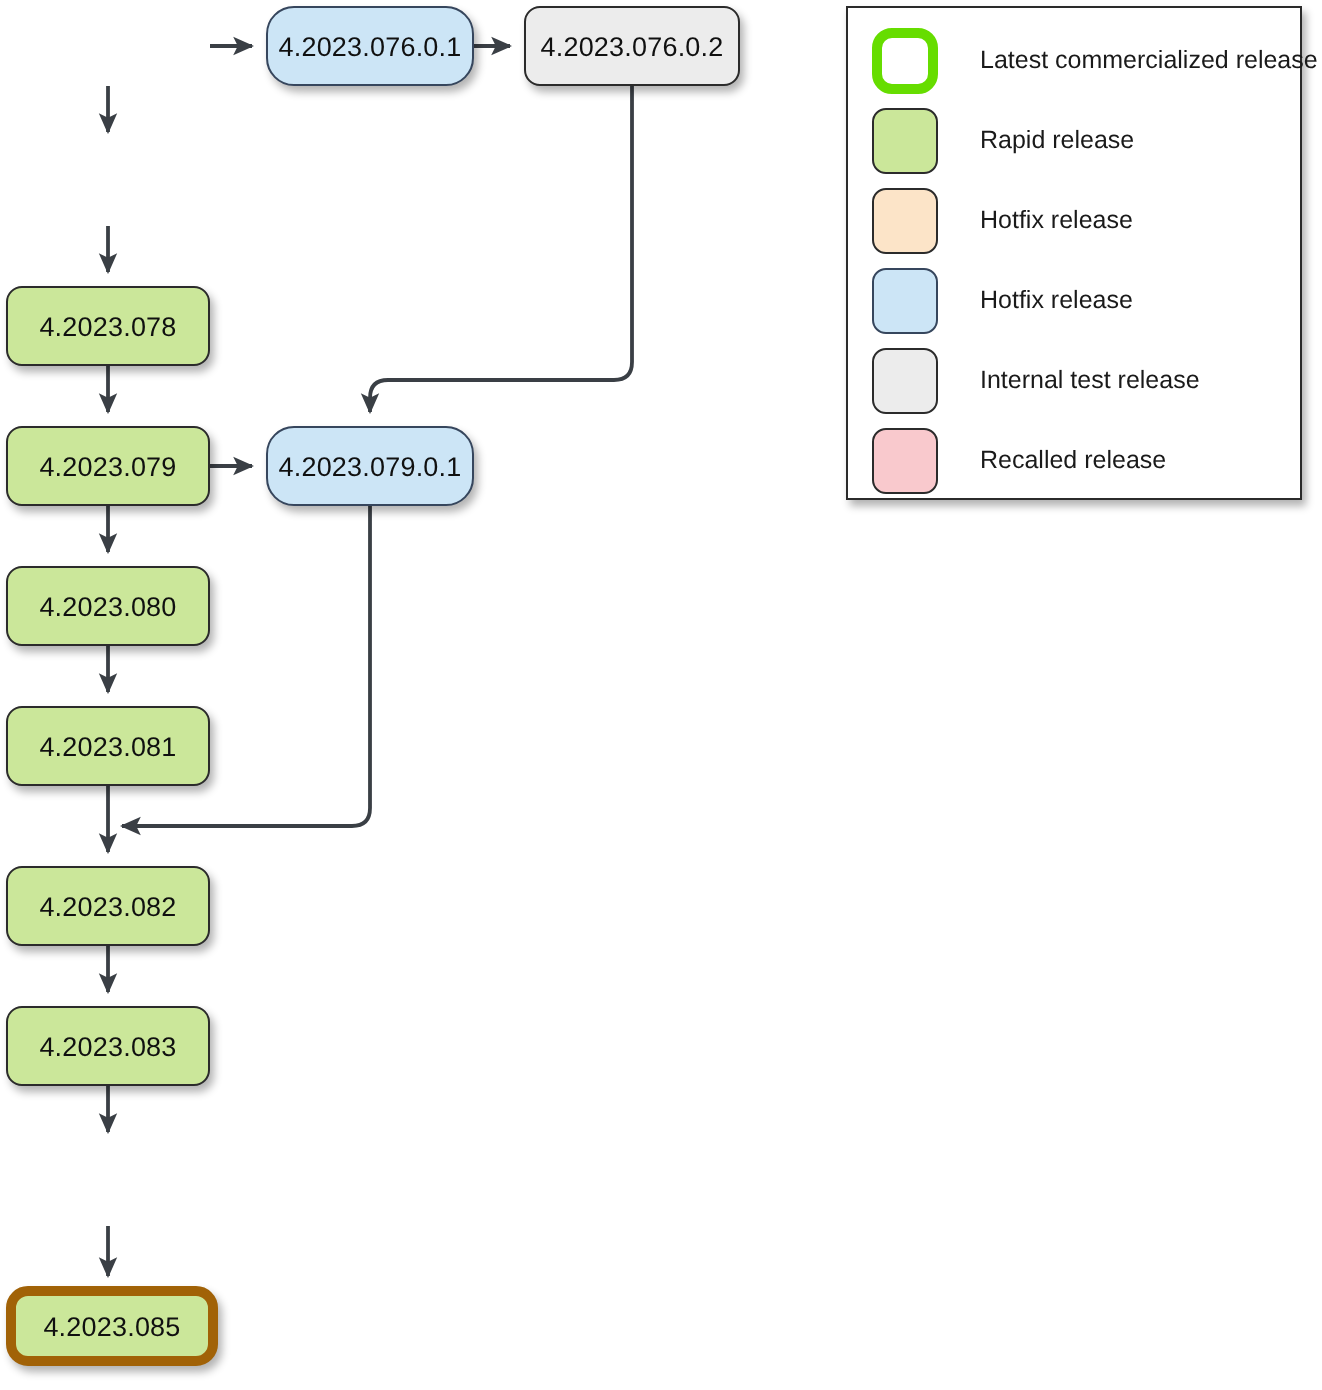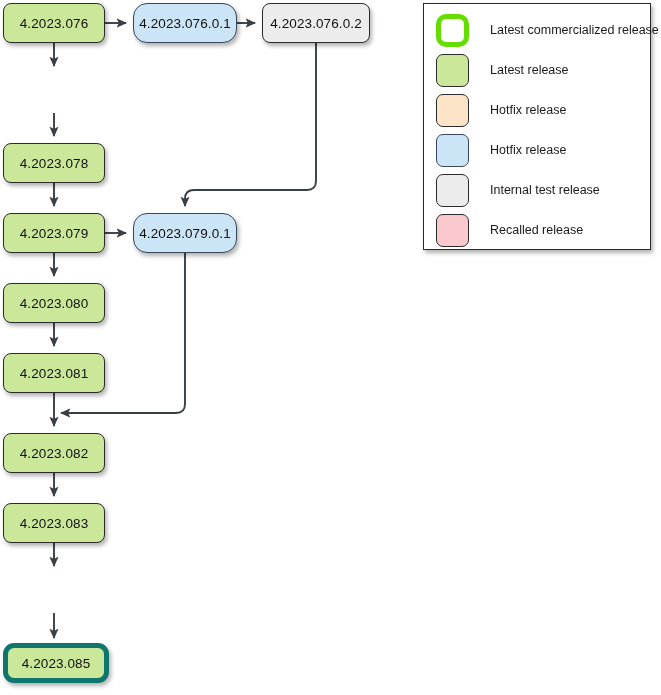--- a/index.html
+++ b/index.html
@@ -46,21 +46,21 @@
     letter-spacing: 0.1px;
     box-shadow: 2px 3px 4px rgba(0,0,0,0.30);
     white-space: nowrap;
     z-index: 3;
   }
   .node.story    { background: #cbe79a; }
   .node.rapid    { background: #cce5f6; border-color: #36465d; border-radius: 14px; }
   .node.internal { background: #ececec; }
 
   .node.latest {
-    border: 5px solid #0f766e;
+    border: 5px solid #a16207;
     border-radius: 11px;
     box-shadow: 2px 3px 4px rgba(0,0,0,0.30);
   }
 
   
   #legend {
     position: absolute;
     left: 423px;
     top: 3px;
     width: 228px;
@@ -131,23 +131,20 @@
       <path d="M 105,23 L 126,23" marker-end="url(#arrow)"></path>
       <path d="M 237,23 L 255,23" marker-end="url(#arrow)"></path>
       <path d="M 105,233 L 126,233" marker-end="url(#arrow)"></path>
 
       <path d="M 316,43 L 316,181 Q 316,190 307,190 L 194,190 Q 185,190 185,199 L 185,206" marker-end="url(#arrow)"></path>
 
       <path d="M 185,253 L 185,404 Q 185,413 176,413 L 61,413" marker-end="url(#arrow)"></path>
     </g>
   </svg>
 
-  <div class="node story" style="left:3px; top:3px; width:102px;">
-    <span>4.2023.076</span>
-  </div>
 
   <div class="node rapid" style="left:133px; top:3px; width:104px;">
     <span>4.2023.076.0.1</span>
   </div>
 
   <div class="node internal" style="left:262px; top:3px; width:108px;">
     <span>4.2023.076.0.2</span>
   </div>
 
 
@@ -186,21 +183,21 @@
 
   <div id="legend">
 
     <div class="legend-row" style="top:6px;">
       <div class="legend-swatch latest"></div>
       <div class="legend-label">Latest commercialized release</div>
     </div>
 
     <div class="legend-row" style="top:46px;">
       <div class="legend-swatch story"></div>
-      <div class="legend-label">Latest release</div>
+      <div class="legend-label">Rapid release</div>
     </div>
 
     <div class="legend-row" style="top:86px;">
       <div class="legend-swatch hotfix"></div>
       <div class="legend-label">Hotfix release</div>
     </div>
 
     <div class="legend-row" style="top:126px;">
       <div class="legend-swatch rapid"></div>
       <div class="legend-label">Hotfix release</div>

